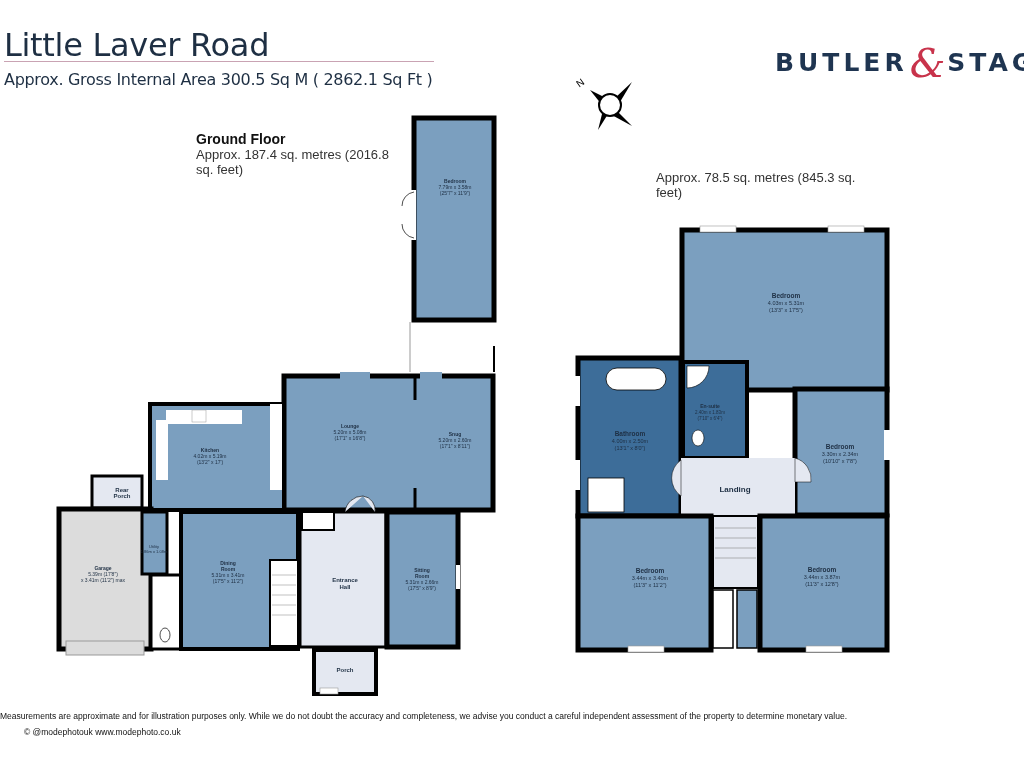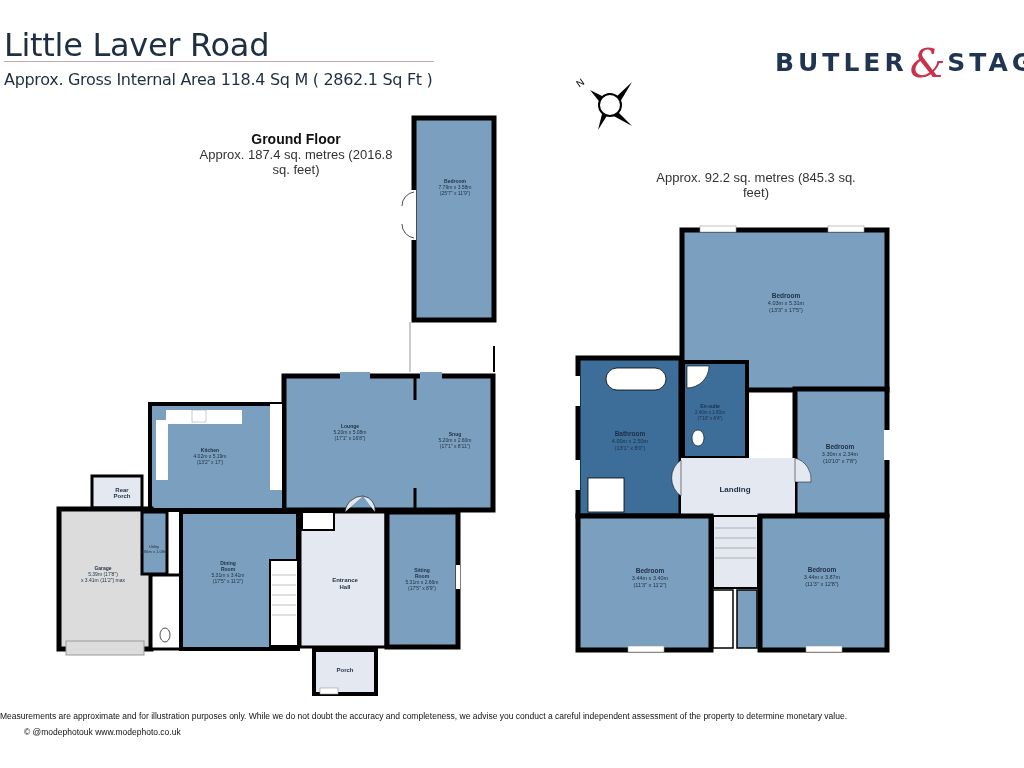--- a/index.html
+++ b/index.html
@@ -2,44 +2,44 @@
 <html><head>
 <meta charset="utf-8">
 <style>
   html, body { margin:0; padding:0; background:#ffffff; }
   body { width:1024px; height:768px; position:relative; overflow:hidden; font-family:"Liberation Sans", sans-serif; }
   .title { position:absolute; left:4px; top:26px; font-size:32px; color:#1e2f43; font-family:"DejaVu Sans", sans-serif; letter-spacing:-0.3px; }
   .title-rule { position:absolute; left:4px; top:61px; width:430px; height:1px; background:#c9a3b3; }
   .subtitle { position:absolute; left:4px; top:70px; font-size:16px; color:#1e2f43; font-family:"DejaVu Sans", sans-serif; letter-spacing:-0.3px; }
   .logo { position:absolute; left:775px; top:34px; font-size:25px; font-weight:bold; color:#1f3551; letter-spacing:4px; font-family:"DejaVu Sans", sans-serif; }
   .logo .amp { color:#c8334b; font-family:"DejaVu Serif", serif; font-style:italic; font-weight:normal; font-size:40px; position:relative; top:6px; letter-spacing:0; margin:0 2px; }
-  .floor-head { position:absolute; text-align:center; }
+  .floor-head { position:absolute; }
   .floor-head .fname { font-size:14px; font-weight:bold; color:#111; }
   .floor-head .farea { font-size:13px; color:#333; }
   .plan { position:absolute; left:0; top:0; }
   .rlabel { font-family:"Liberation Sans", sans-serif; fill:#1e2f43; text-anchor:middle; }
   .footer { position:absolute; left:0; width:1024px; text-align:left; font-size:8.5px; color:#111; }
 </style>
 </head>
 <body>
 
 <div class="title">Little Laver Road</div>
 <div class="title-rule"></div>
-<div class="subtitle">Approx. Gross Internal Area 118.4 Sq M ( 2862.1 Sq Ft )</div>
+<div class="subtitle">Approx. Gross Internal Area 300.5 Sq M ( 2862.1 Sq Ft )</div>
 
 <div class="logo">
   <span>BUTLER</span><span class="amp">&amp;</span><span>STAG</span>
 </div>
 
 <div class="floor-head" style="left:196px; top:131px; width:200px;">
   <div class="fname">Ground Floor</div>
   <div class="farea">Approx. 187.4 sq. metres (2016.8 sq. feet)</div>
 </div>
 <div class="floor-head" style="left:656px; top:170px; width:200px;">
-  <div class="farea">Approx. 92.2 sq. metres (845.3 sq. feet)</div>
+  <div class="farea">Approx. 78.5 sq. metres (845.3 sq. feet)</div>
 </div>
 
 <svg class="plan" style="left:570px; top:72px;" width="75" height="65" viewBox="0 0 75 65">
   <text x="8" y="16" font-size="10" font-family="Liberation Sans, sans-serif" fill="#000" transform="rotate(-35 8 14)">N</text>
   <polygon points="20,18 38,27 32,33" fill="#000"></polygon>
   <polygon points="62,10 45,26 50,30" fill="#000"></polygon>
   <polygon points="62,54 45,37 40,42" fill="#000"></polygon>
   <polygon points="28,58 33,38 38,42" fill="#000"></polygon>
   <circle cx="40" cy="33" r="11" fill="#fff" stroke="#000" stroke-width="2"></circle>
 </svg>

